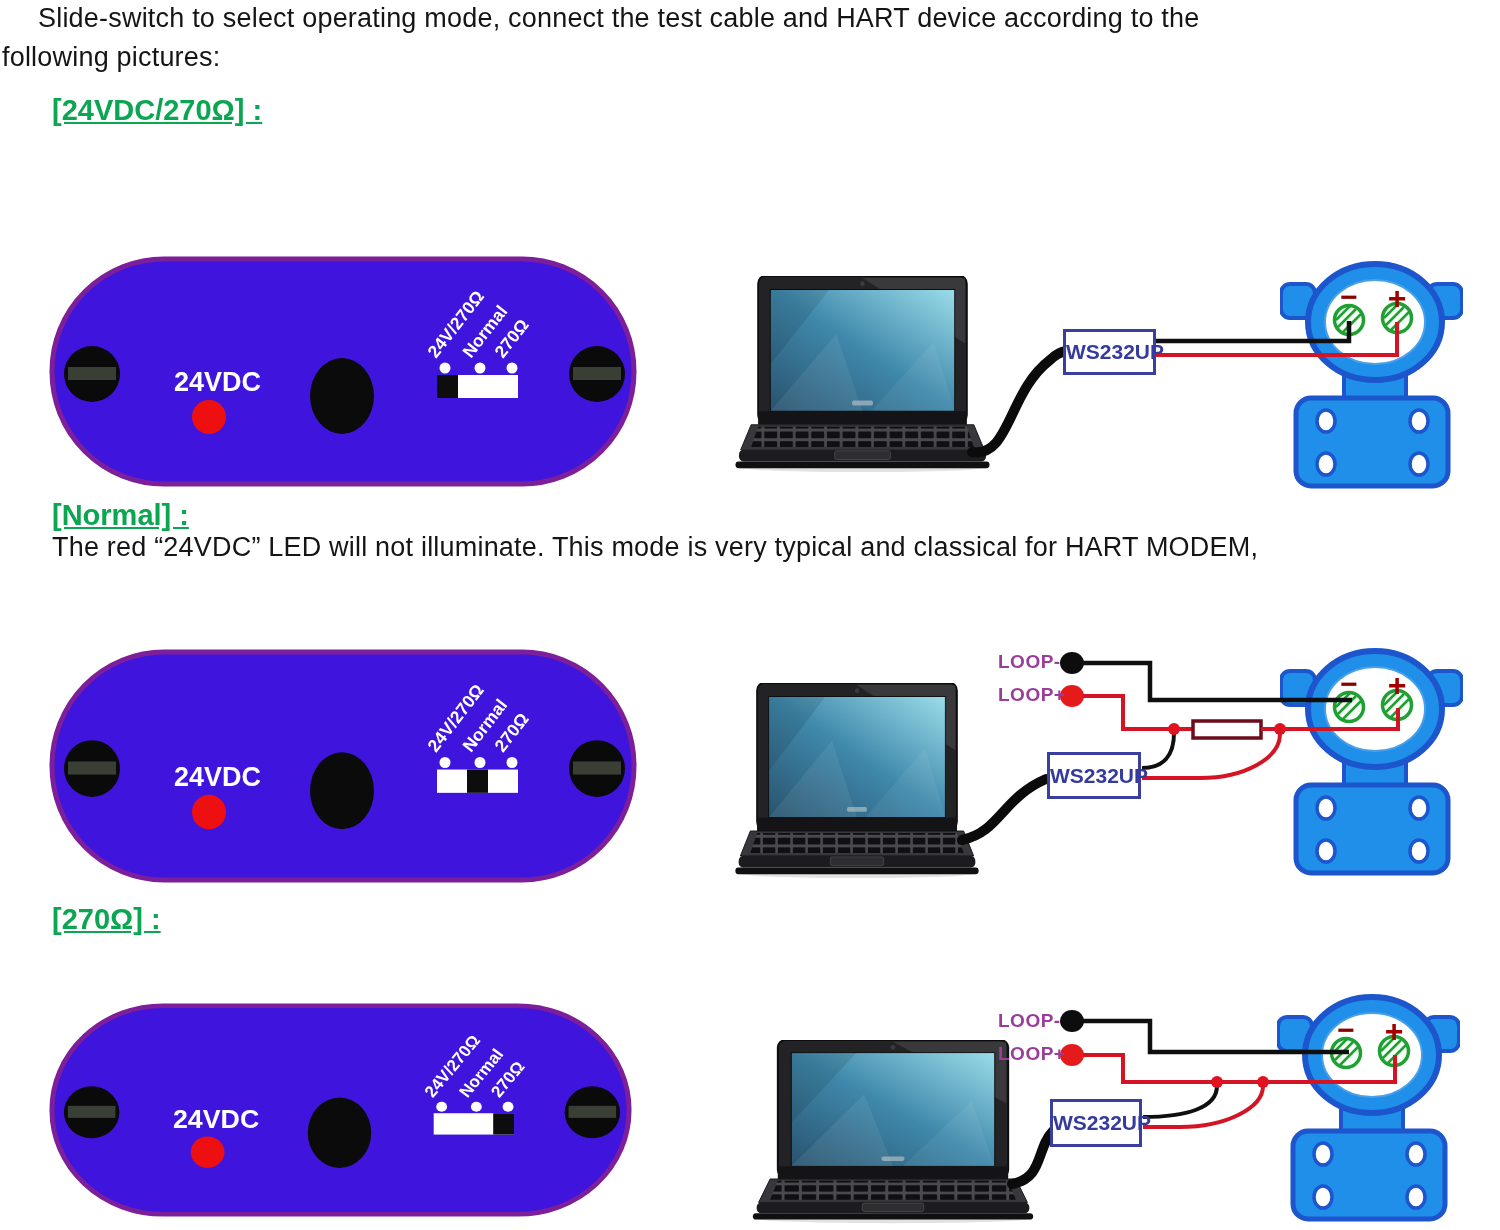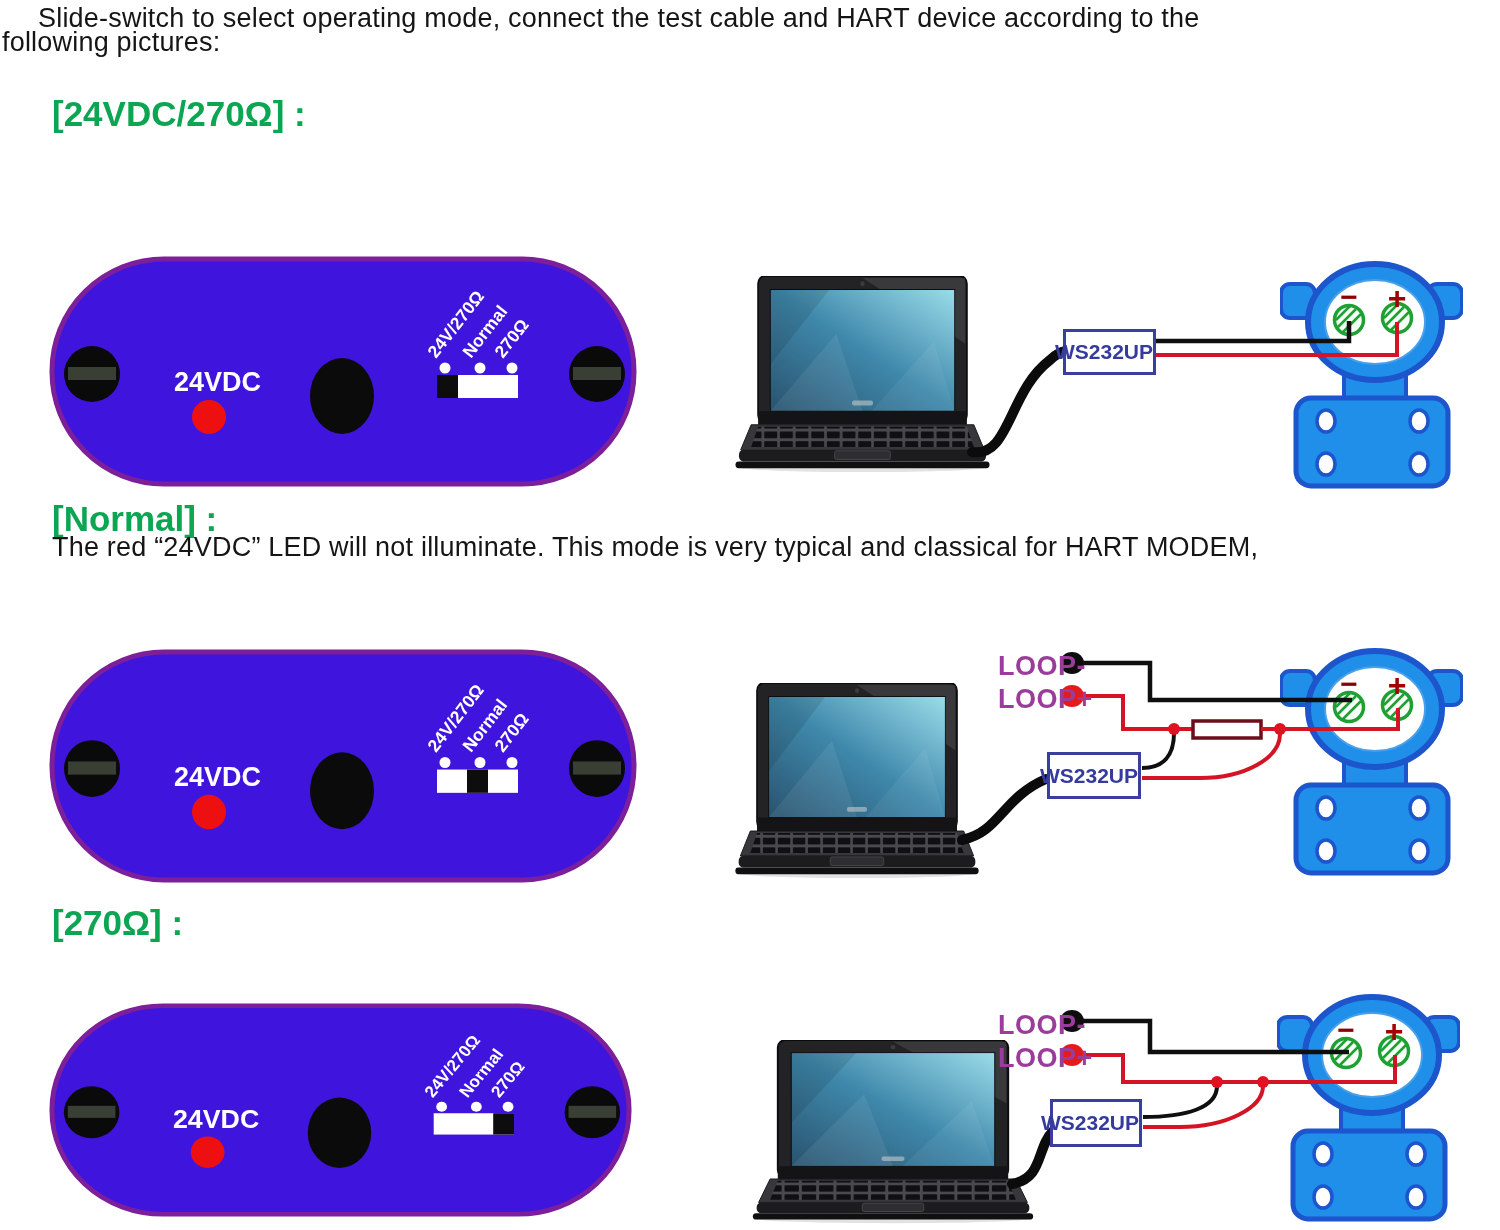--- a/index.html
+++ b/index.html
@@ -1,36 +1,36 @@
 <!DOCTYPE html>
 <html><head>
 <meta charset="utf-8">
 <style>
   html,body{margin:0;padding:0;background:#ffffff;}
   #page{position:relative;width:1500px;height:1230px;background:#ffffff;overflow:hidden;
         font-family:"Liberation Sans",sans-serif;}
   .abs{position:absolute;}
   .body-text{font-size:27px;color:#151515;white-space:nowrap;letter-spacing:0.2px;}
-  .heading{font-size:35px;font-weight:bold;color:#0ca552;white-space:nowrap;}
-  .loop-label{font-size:27px;font-weight:bold;color:#9a3d9a;letter-spacing:0.5px;white-space:nowrap;z-index:6;}
+  .heading{font-size:29px;font-weight:bold;color:#0ca552;white-space:nowrap;text-decoration:underline;}
+  .loop-label{font-size:19px;font-weight:bold;color:#9a3d9a;letter-spacing:0.5px;white-space:nowrap;z-index:6;}
   .modem-box{box-sizing:border-box;border:3px solid #3a3f9e;background:#ffffff;z-index:6;
-             display:flex;align-items:center;justify-content:flex-end;
+             display:flex;align-items:center;justify-content:flex-start;
              font-size:21px;font-weight:bold;color:#353b9e;letter-spacing:0px;}
   svg{display:block;}
   .layer-art{z-index:2;}
   .layer-wires{z-index:5;pointer-events:none;}
   text{font-family:"Liberation Sans",sans-serif;}
 </style>
 </head>
 <body>
 
 <div id="page">
 
   <div class="abs body-text" style="left:38px;top:3px">Slide-switch to select operating mode, connect the test cable and HART device according to the</div>
-  <div class="abs body-text" style="left:2px;top:27px">following pictures:</div>
+  <div class="abs body-text" style="left:2px;top:42px">following pictures:</div>
 
   <div class="abs heading" style="left:52px;top:94px">[24VDC/270Ω] :</div>
 
   <div class="abs heading" style="left:52px;top:499px">[Normal] :</div>
   <div class="abs body-text" style="left:52px;top:532px">The red “24VDC” LED will not illuminate. This mode is very typical and classical for HART MODEM,</div>
 
   <div class="abs heading" style="left:52px;top:903px">[270Ω] :</div>
 
   <svg class="abs layer-art" style="left:48px;top:255px" width="590" height="233" viewBox="0 0 590 233" preserveAspectRatio="none">
     <rect x="4" y="4" width="582" height="225" rx="112" fill="#3f15dd" stroke="#7d1f9a" stroke-width="5"></rect>

